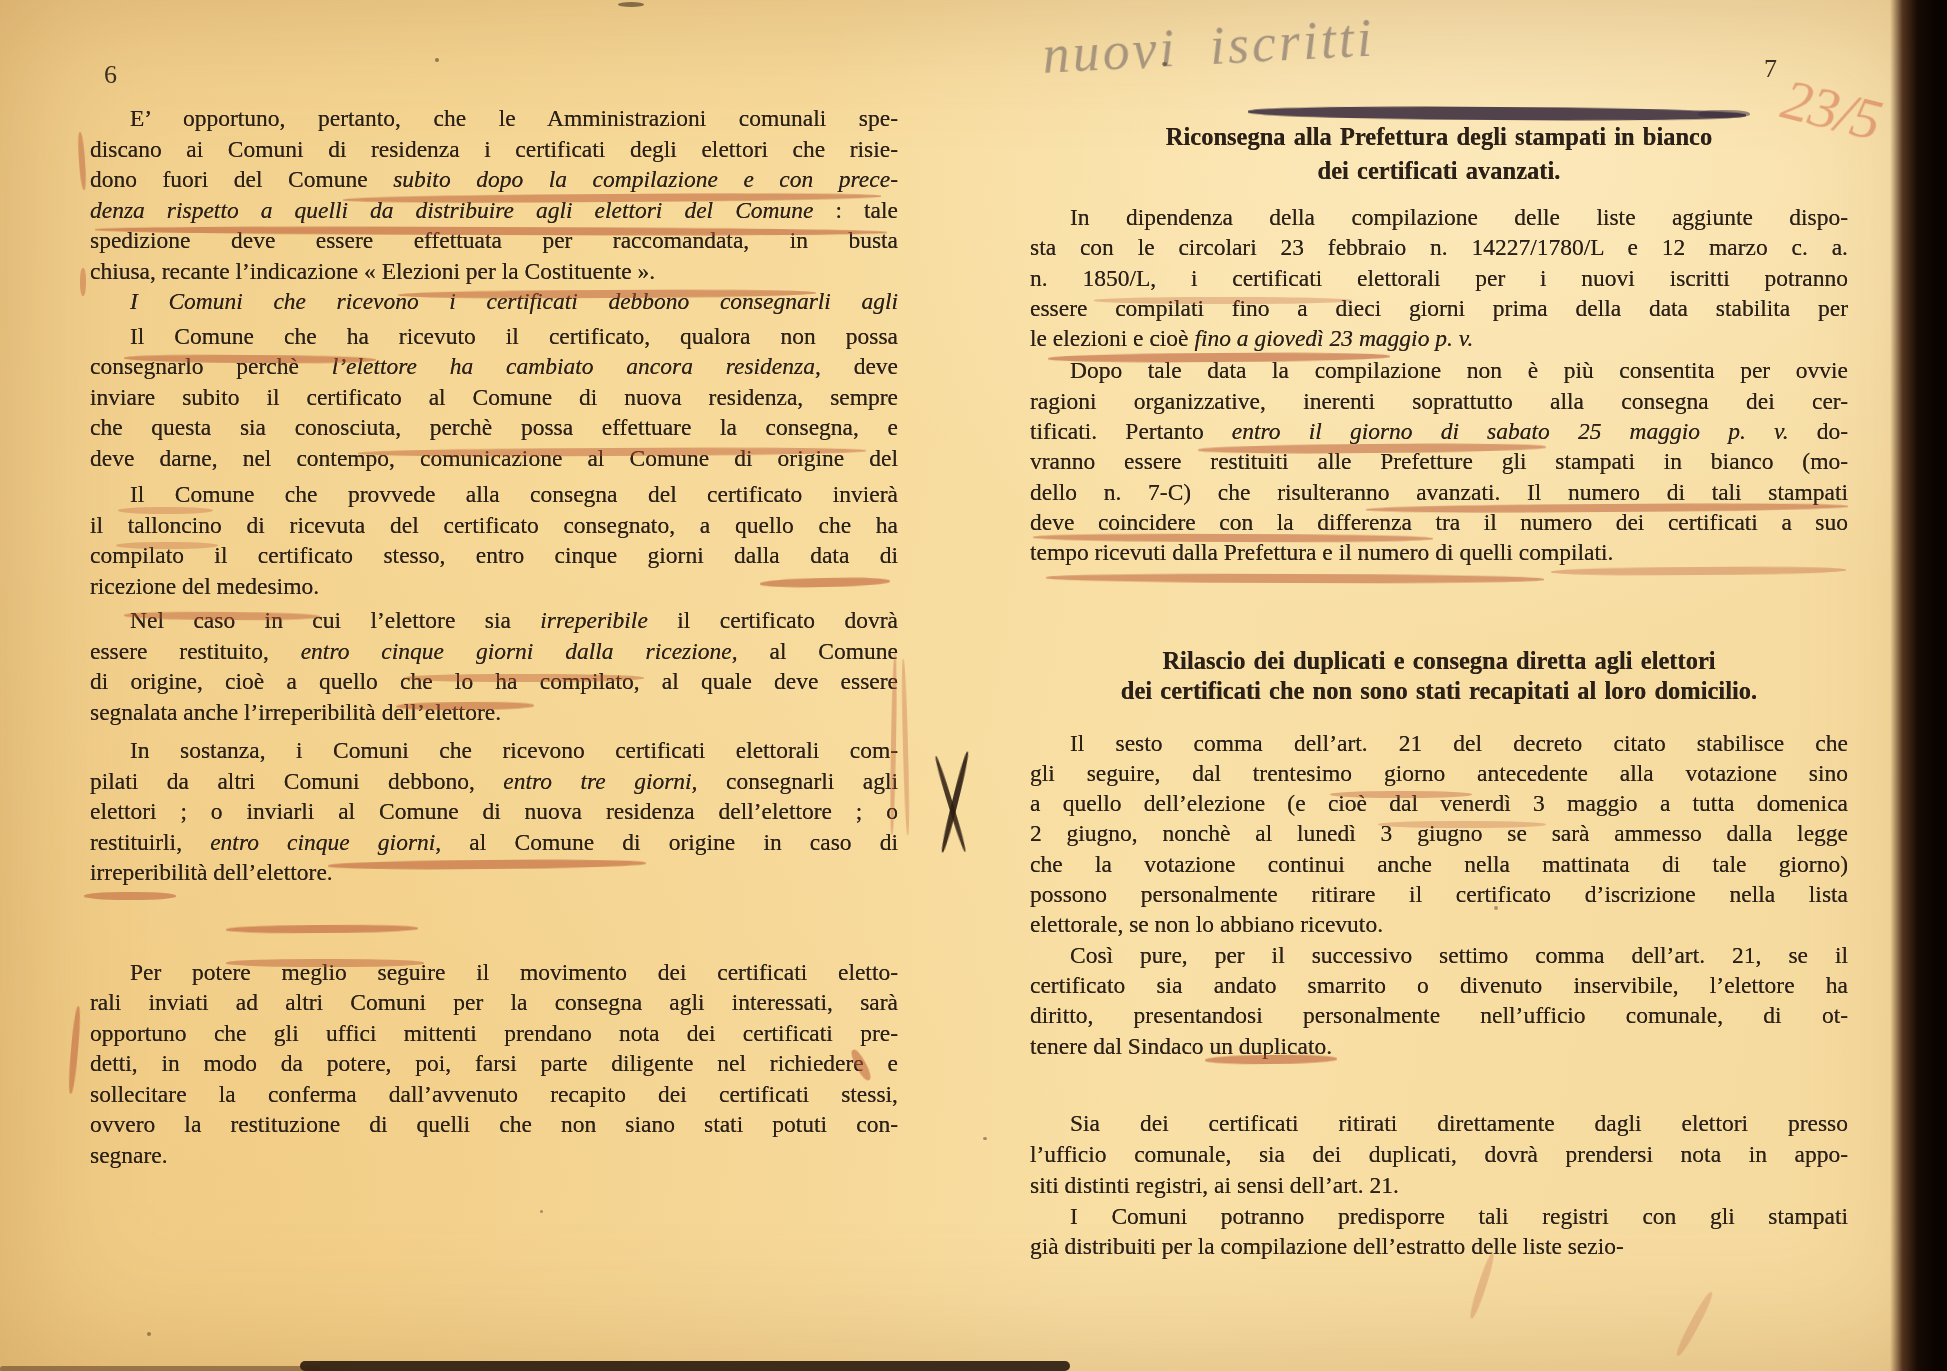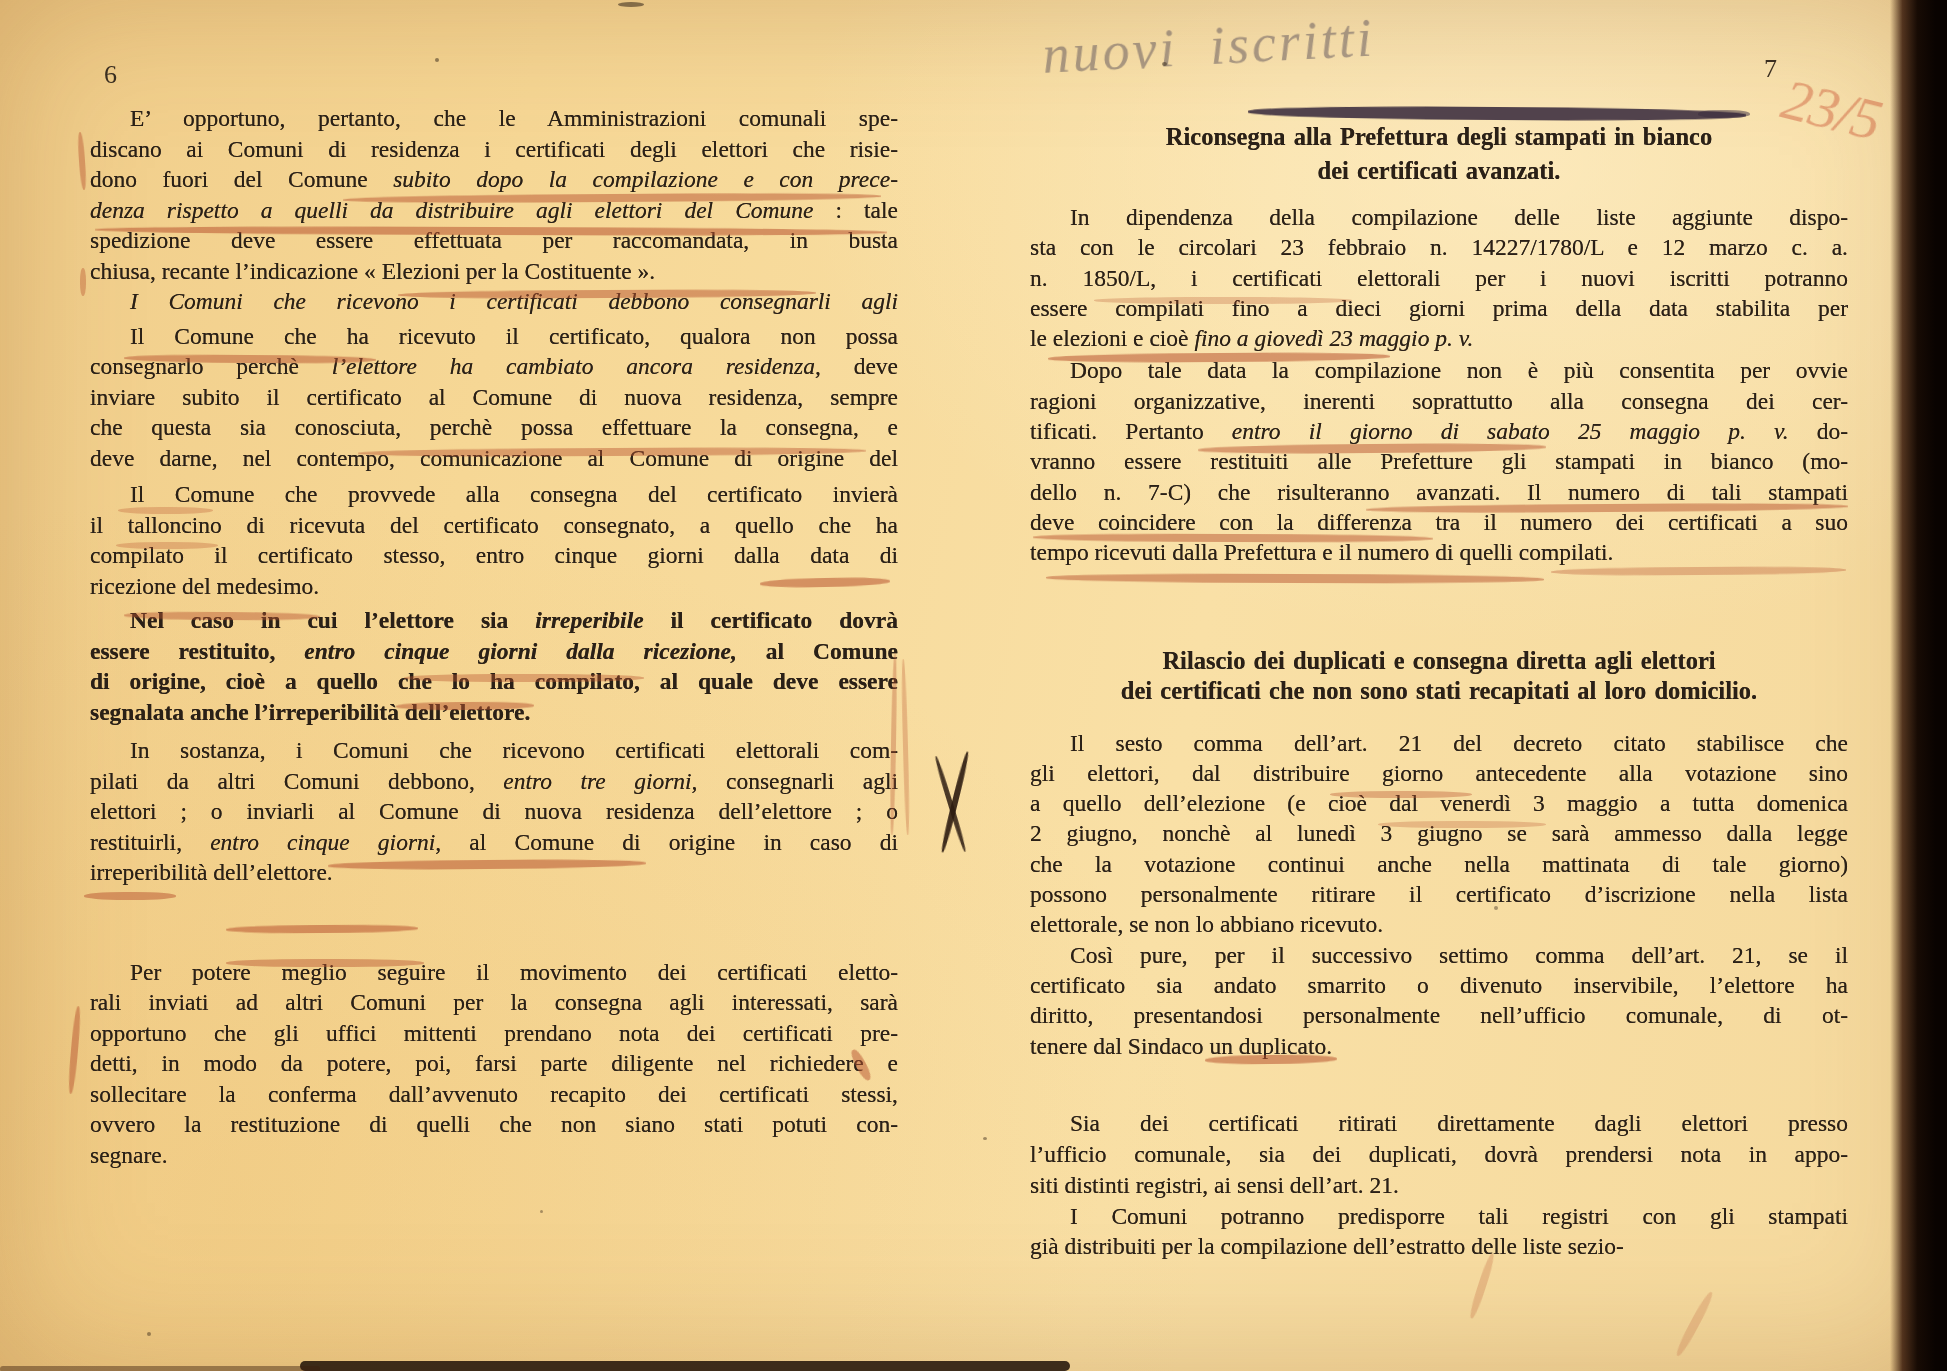--- a/index.html
+++ b/index.html
@@ -64,21 +64,21 @@
         <div class="line">inviare subito il certificato al Comune di nuova residenza, sempre</div>
         <div class="line">che questa sia conosciuta, perchè possa effettuare la consegna, e</div>
         <div class="line">deve darne, nel contempo, comunicazione al Comune di origine del</div>
       </div>
       <div class="block para" style="margin-top: 6px;">
         <div class="line ind">Il Comune che provvede alla consegna del certificato invierà</div>
         <div class="line">il talloncino di ricevuta del certificato consegnato, a quello che ha</div>
         <div class="line">compilato il certificato stesso, entro cinque giorni dalla data di</div>
         <div class="line last">ricezione del medesimo.</div>
       </div>
-      <div class="block para" style="margin-top: 4px; font-weight: bold;">
+      <div class="block para" style="margin-top: 4px;">
         <div class="line ind">Nel caso in cui l’elettore sia <i>irreperibile</i> il certificato dovrà</div>
         <div class="line">essere restituito, <i>entro cinque giorni dalla ricezione,</i> al Comune</div>
         <div class="line">di origine, cioè a quello che lo ha compilato, al quale deve essere</div>
         <div class="line last">segnalata anche l’irreperibilità dell’elettore.</div>
       </div>
       <div class="block para" style="margin-top: 8px;">
         <div class="line ind">In sostanza, i Comuni che ricevono certificati elettorali com-</div>
         <div class="line">pilati da altri Comuni debbono, <i>entro tre giorni,</i> consegnarli agli</div>
         <div class="line">elettori ; o inviarli al Comune di nuova residenza dell’elettore ; o</div>
         <div class="line">restituirli, <i>entro cinque giorni,</i> al Comune di origine in caso di</div>
@@ -114,21 +114,21 @@
         <div class="line">dello n. 7-C) che risulteranno avanzati. Il numero di tali stampati</div>
         <div class="line">deve coincidere con la differenza tra il numero dei certificati a suo</div>
         <div class="line last">tempo ricevuti dalla Prefettura e il numero di quelli compilati.</div>
       </div>
       <div class="block heading" style="margin-top: 78px; --lh: 30px;">
         <div class="line">Rilascio dei duplicati e consegna diretta agli elettori</div>
         <div class="line last">dei certificati che non sono stati recapitati al loro domicilio.</div>
       </div>
       <div class="block para" style="margin-top: 22px;">
         <div class="line ind">Il sesto comma dell’art. 21 del decreto citato stabilisce che</div>
-        <div class="line">gli elettori, dal distribuire giorno antecedente alla votazione sino</div>
+        <div class="line">gli seguire, dal trentesimo giorno antecedente alla votazione sino</div>
         <div class="line">a quello dell’elezione (e cioè dal venerdì 3 maggio a tutta domenica</div>
         <div class="line">2 giugno, nonchè al lunedì 3 giugno se sarà ammesso dalla legge</div>
         <div class="line">che la votazione continui anche nella mattinata di tale giorno)</div>
         <div class="line">possono personalmente ritirare il certificato d’iscrizione nella lista</div>
         <div class="line last">elettorale, se non lo abbiano ricevuto.</div>
       </div>
       <div class="block para" style="margin-top: 0;">
         <div class="line ind">Così pure, per il successivo settimo comma dell’art. 21, se il</div>
         <div class="line">certificato sia andato smarrito o divenuto inservibile, l’elettore ha</div>
         <div class="line">diritto, presentandosi personalmente nell’ufficio comunale, di ot-</div>

